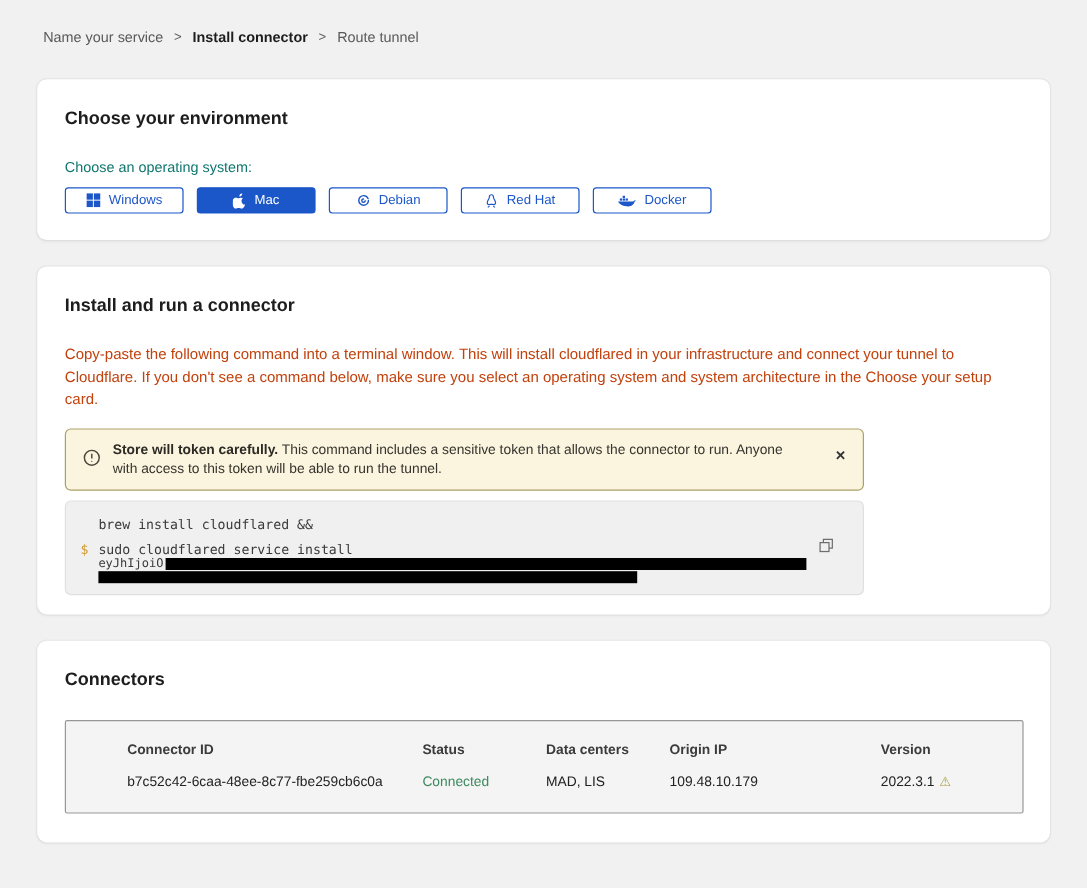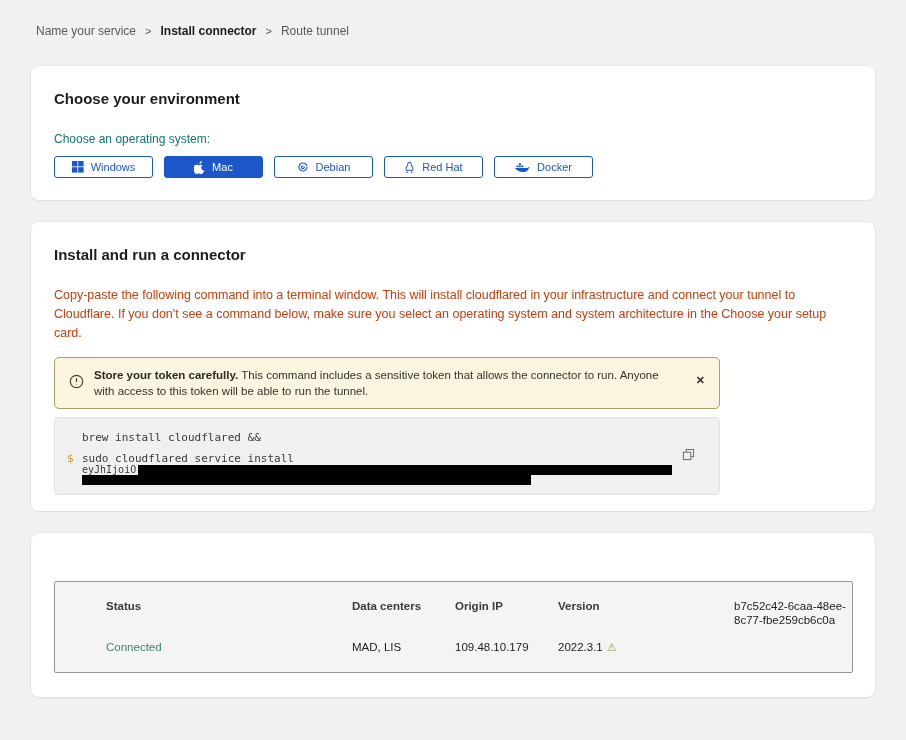--- a/index.html
+++ b/index.html
@@ -163,21 +163,21 @@
 
     <div class="warn-banner">
       <span class="warn-icon">
         <svg width="15" height="15" viewBox="0 0 16 16" fill="none" stroke="#4a4639" stroke-width="1.3">
             <circle cx="8" cy="8" r="6.6"></circle>
             <line x1="8" y1="4.4" x2="8" y2="8.6"></line>
             <circle cx="8" cy="11.2" r="0.5" fill="#4a4639" stroke="none"></circle>
           </svg>
       </span>
       <span class="warn-text">
-        <b>Store your token carefully.</b> 
+        <b>Store will token carefully.</b> 
         <span>This command includes a sensitive token that allows the connector to run. Anyone with access to this token will be able to run the tunnel.</span>
       </span>
       <button class="warn-close">✕</button>
     </div>
 
     <div class="codeblock">
       <span class="code-prompt">$</span>
       <div class="code-line first">brew install cloudflared &amp;&amp;</div>
       <div class="code-line">sudo cloudflared service install</div>
       <div class="code-line token"><span>eyJhIjoiO</span><span class="redact r1"></span></div>
@@ -185,21 +185,23 @@
       <button class="copy-btn">
         <svg width="13" height="13" viewBox="0 0 14 14" fill="none" stroke="#6e6e6e" stroke-width="1.1">
             <path d="M4.5 4.5V1.5h8v8h-3"></path>
             <rect x="1.5" y="4.5" width="8" height="8"></rect>
           </svg>
       </button>
     </div>
   </div>
 
   <div class="card card-connectors">
+    <div class="card-title">Connectors</div>
     <div class="connector-table">
+      <div class="th">Connector ID</div>
       <div class="th">Status</div>
       <div class="th">Data centers</div>
       <div class="th">Origin IP</div>
       <div class="th">Version</div>
 
       <div class="td">b7c52c42-6caa-48ee-8c77-fbe259cb6c0a</div>
       <div class="td status">Connected</div>
       <div class="td">MAD, LIS</div>
       <div class="td">109.48.10.179</div>
       <div class="td"><span>2022.3.1</span><span class="ver-warn">⚠</span></div>

